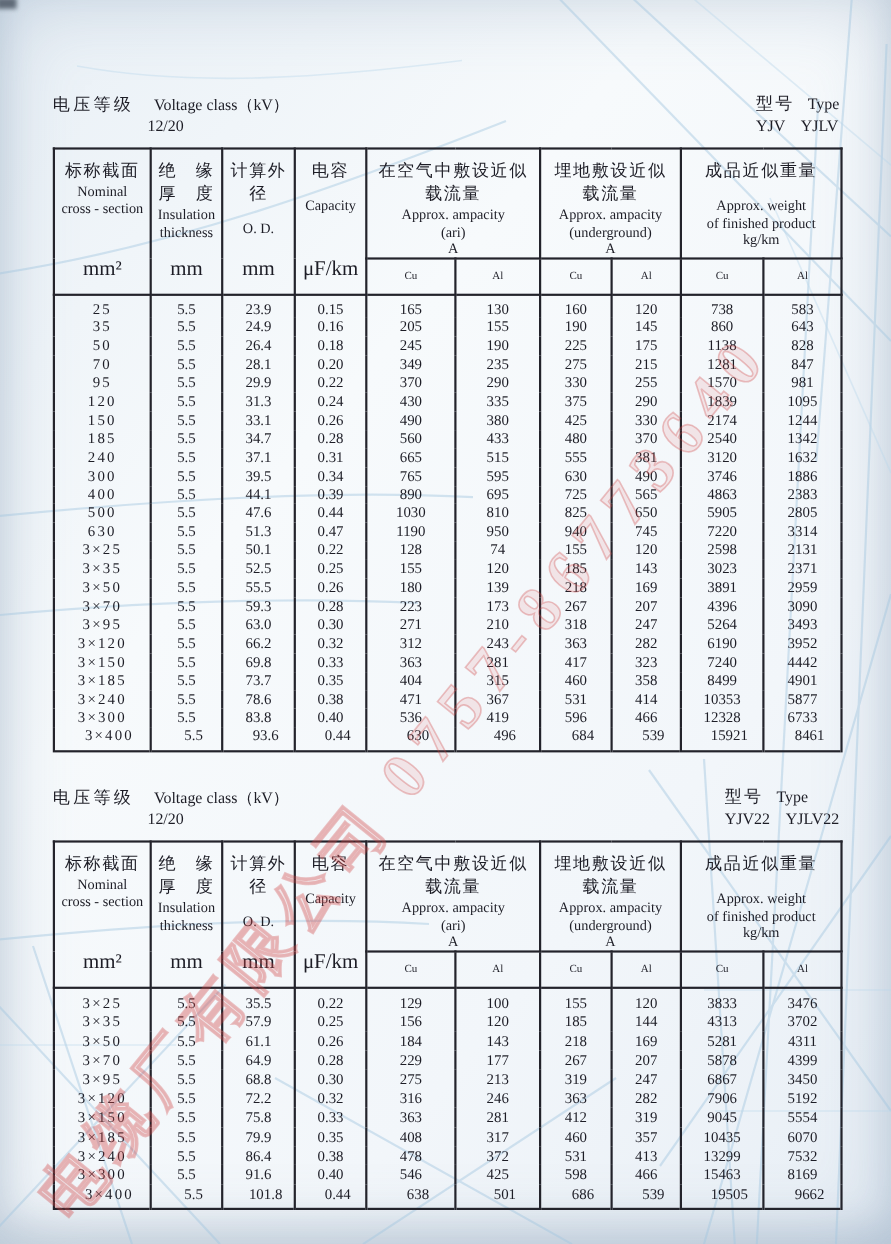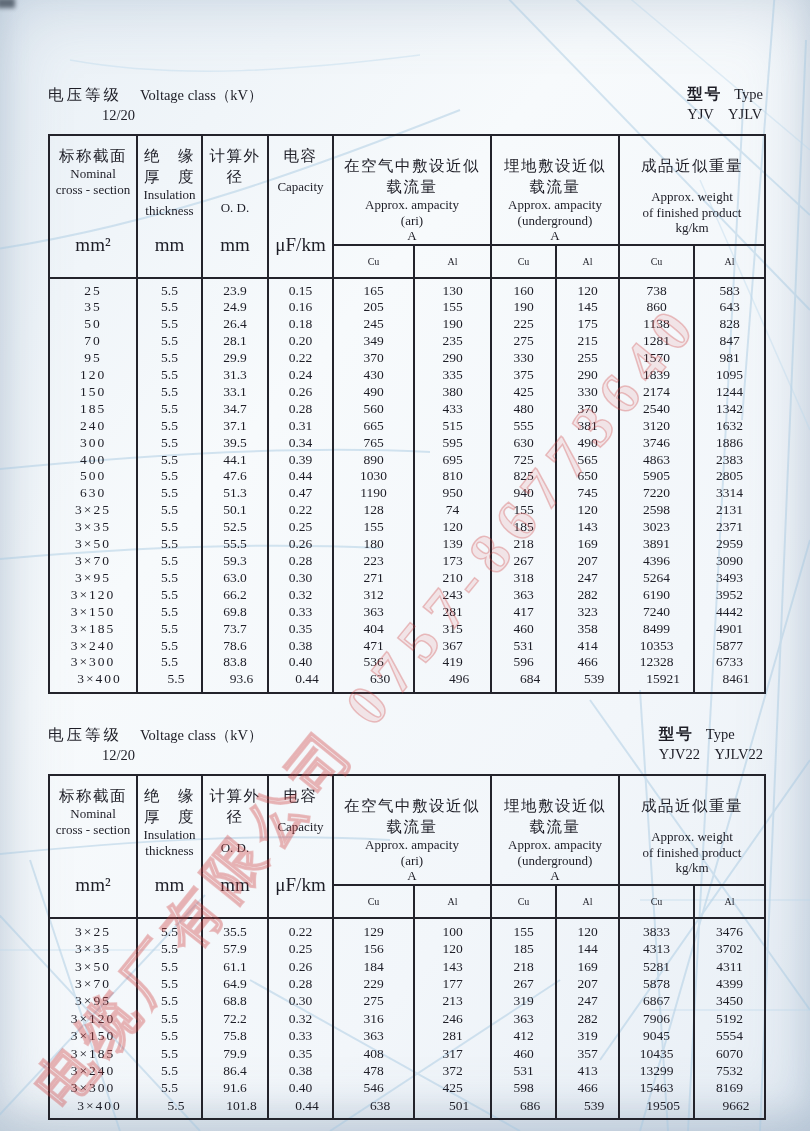--- a/index.html
+++ b/index.html
@@ -17,35 +17,35 @@
     color:rgba(226,92,92,.12);-webkit-text-stroke:1.5px rgba(206,62,62,.30);
     letter-spacing:9px;
   }
   .watermark .wm-phone{letter-spacing:12px;}
   .content{position:relative;z-index:2;padding:84px 0 0 48px;width:717px;}
   .block2{margin-top:30px;}
   
   .meta{display:flex;justify-content:space-between;align-items:flex-end;margin-bottom:10px;}
   .meta .zh-label{font-size:15.5px;letter-spacing:3px;}
   .meta .en-label{font-size:14.5px;margin-left:14px;}
-  .meta .v-line2{font-size:14.5px;margin-left:54px;margin-top:1px;}
+  .meta .v-line2{font-size:14.5px;margin-left:86px;margin-top:1px;}
   .meta-right{margin-right:2px;}
   .meta-right .line{display:block;font-size:14.5px;}
-  .meta-right .zh-label{font-size:15.5px;letter-spacing:2px;margin-right:12px;font-weight:bold;}
+  .meta-right .zh-label{font-size:15.5px;letter-spacing:2px;margin-right:12px;}
   
   table{border-collapse:collapse;table-layout:fixed;width:717px;background:transparent;}
   table{border:2.5px solid #23232b;}
   th{font-weight:normal;padding:0;}
   td{padding:0;}
   thead th{border:2px solid #23232b;vertical-align:top;margin-left:28px;}
   tr.r1{height:96px;}
   tr.r2{height:33px;}
   tr.r2 th{vertical-align:middle;font-size:10px;}
   .vwrap{display:flex;flex-direction:column;align-items:center;height:127px;box-sizing:border-box;padding-top:9px;}
-  .gwrap{display:flex;flex-direction:column;align-items:center;padding-top:19px;}
+  .gwrap{display:flex;flex-direction:column;align-items:center;padding-top:9px;}
   .zh{font-size:15.5px;letter-spacing:1.5px;line-height:21px;}
   .en{font-size:13px;line-height:15.5px;}
   .mt{margin-top:13px;}
   .unit{font-size:19px;margin-top:auto;padding-bottom:7px;}
   tbody td{
     font-size:13.5px;text-align:center;
     border-left:2px solid #23232b;border-right:2px solid #23232b;
   }
   tbody.t1 td{line-height:16.9px;}
   tbody.t2 td{line-height:17.4px;}

